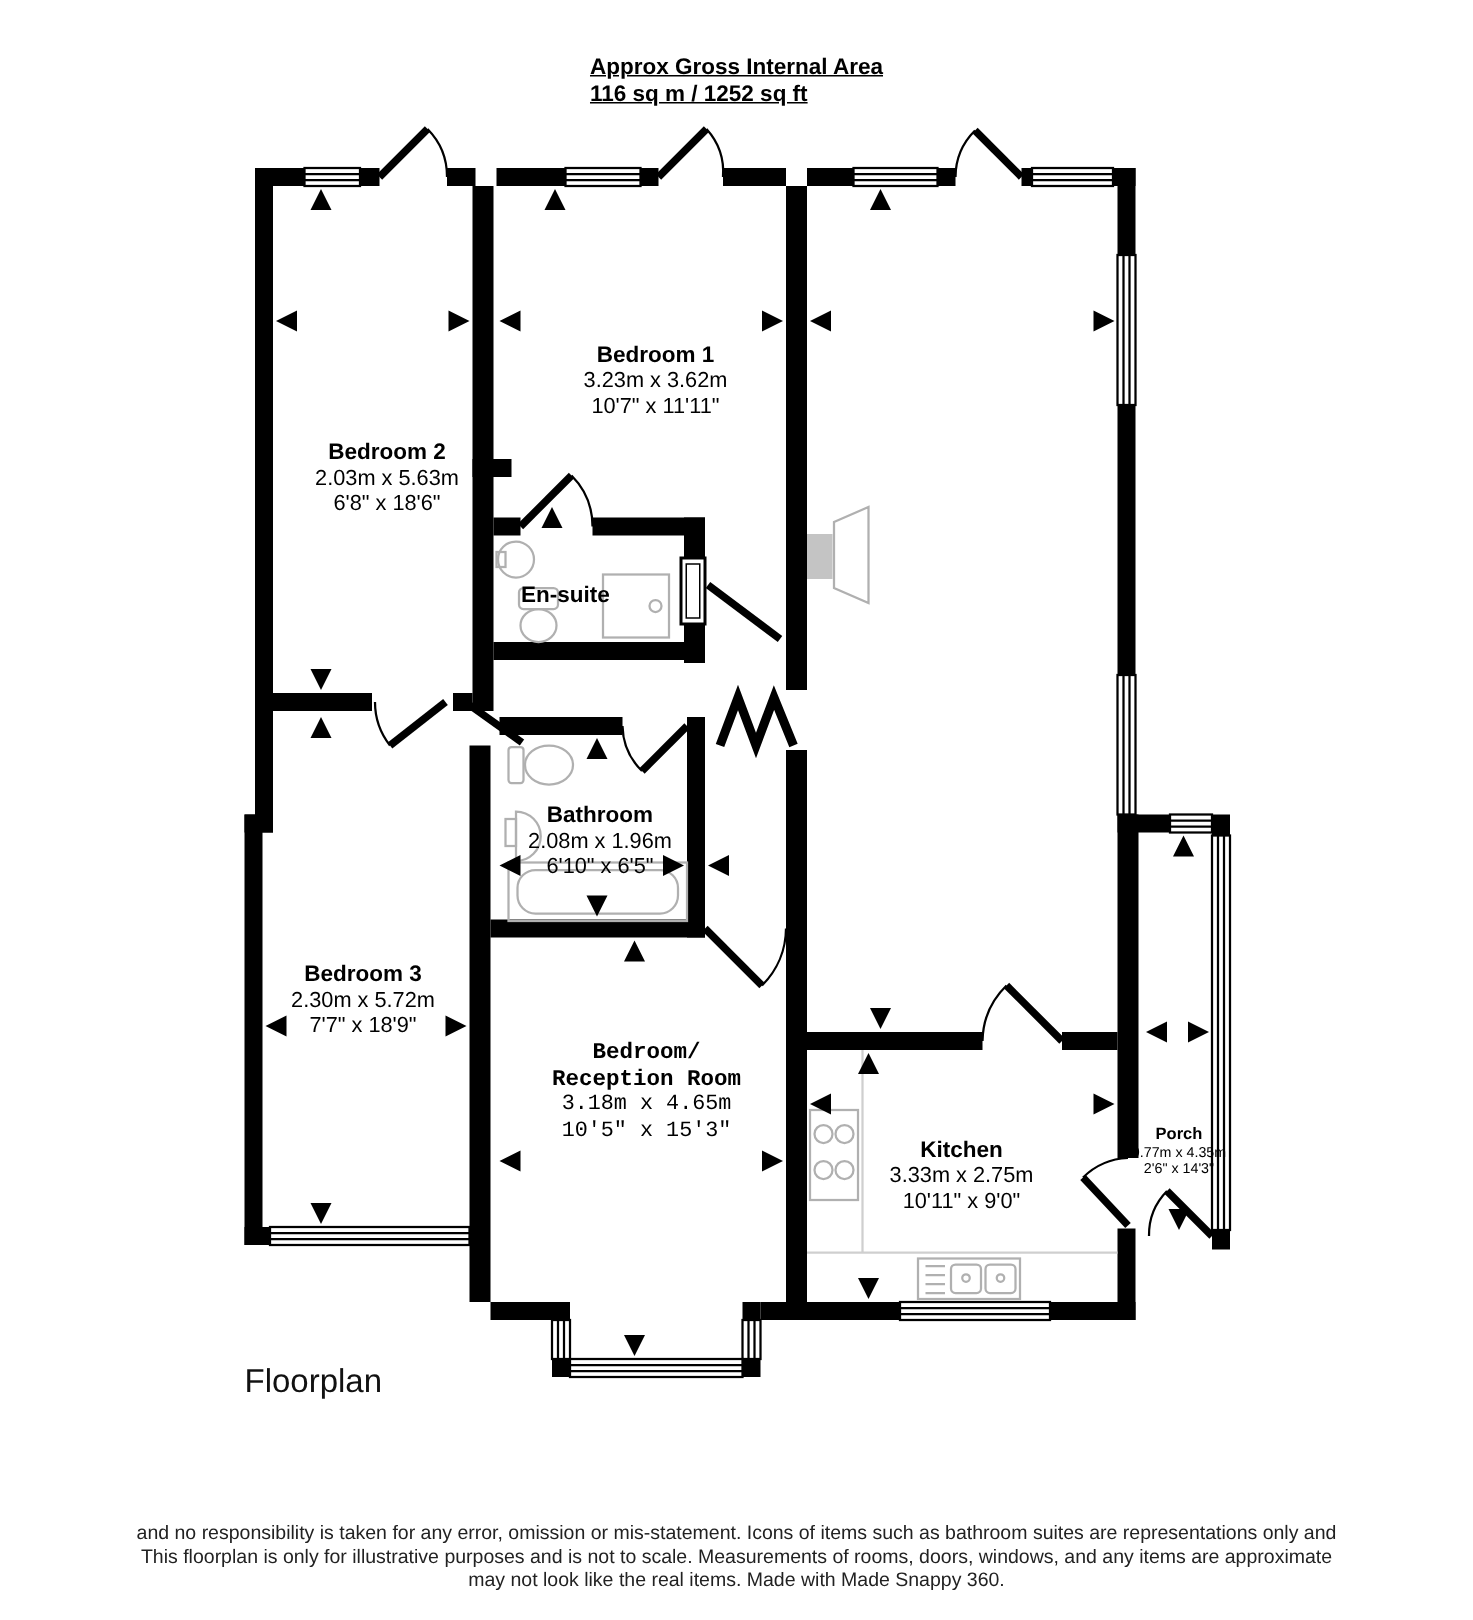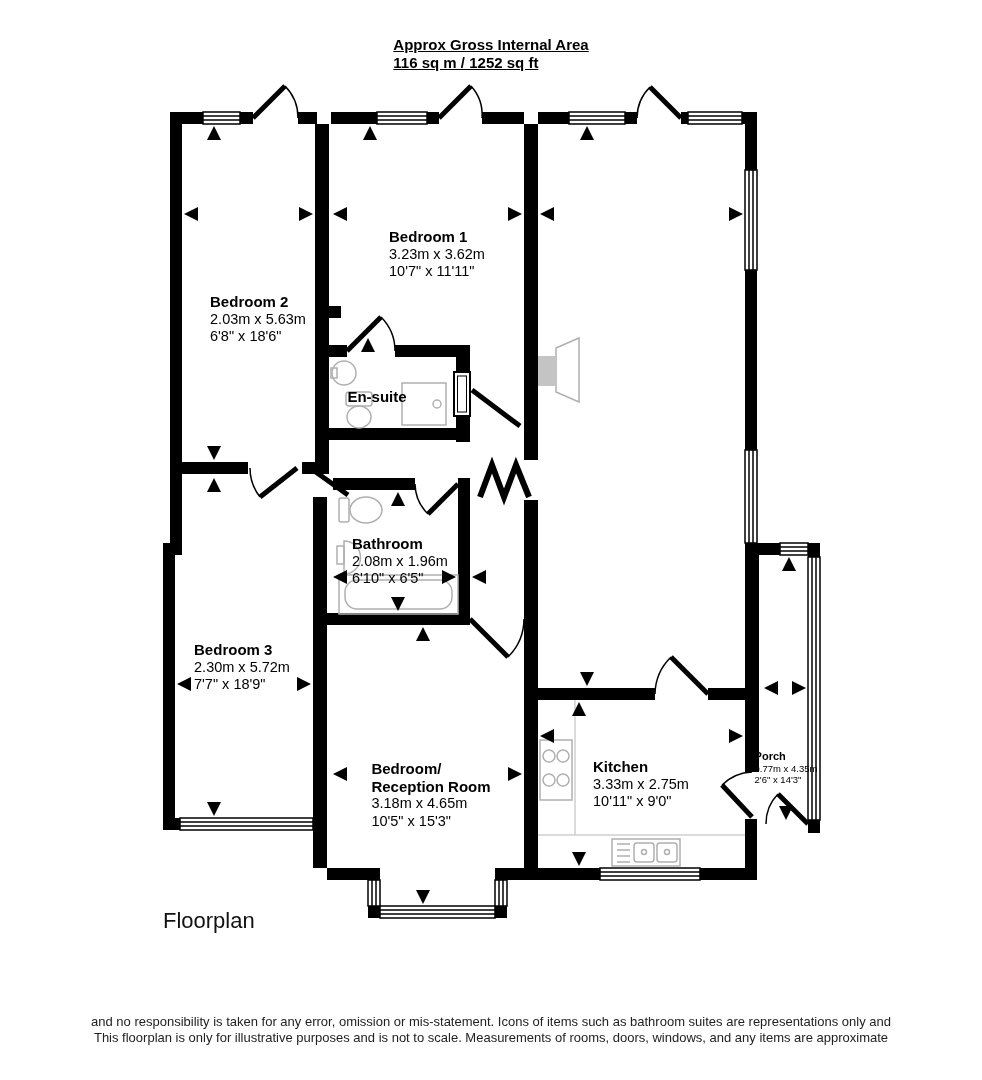--- a/index.html
+++ b/index.html
@@ -1,21 +1,21 @@
 <!DOCTYPE html>
 <html><head>
 <meta charset="utf-8">
 <style>
   html,body{margin:0;padding:0;background:#ffffff;}
   #stage{position:relative;width:982px;height:1080px;background:#ffffff;overflow:hidden;
          font-family:"Liberation Sans",sans-serif;color:#000;}
   #plan-svg{position:absolute;left:0;top:0;}
   .title-block{position:absolute;left:491px;top:36px;transform:translateX(-50%);
 tS               text-align:center;font-weight:bold;font-size:15px;line-height:18px;white-space:nowrap;text-decoration:underline;}
-  .room-label{position:absolute;transform:translateX(-50%);
+  .room-label{position:absolute;transform:translateX(-50%);text-align:center;
               font-size:14.5px;line-height:17.5px;white-space:nowrap;}
   .room-label .rname{font-weight:bold;font-size:15px;}
   .porch-label{font-size:9.5px;line-height:11.5px;}
   .porch-label .rname{font-size:11px;}
   .caption{position:absolute;left:163px;top:908px;font-size:22px;color:#111;}
   .footer{position:absolute;left:0;top:1014px;width:982px;text-align:center;
           font-size:13px;line-height:15.5px;color:#222;}
 </style>
 </head>
 <body>
@@ -303,21 +303,21 @@
     <div class="rdim">2.08m x 1.96m</div>
     <div class="rdim">6'10" x 6'5"</div>
   </div>
 
   <div class="room-label" style="left:242px;top:641px;">
     <div class="rname">Bedroom 3</div>
     <div class="rdim">2.30m x 5.72m</div>
     <div class="rdim">7'7" x 18'9"</div>
   </div>
 
-  <div class="room-label" style="left:431px;top:760px;">
+  <div class="room-label" style="left:431px;top:693px;font-family:Liberation Mono, monospace;">
     <div class="rname">Bedroom/</div>
     <div class="rname">Reception Room</div>
     <div class="rdim">3.18m x 4.65m</div>
     <div class="rdim">10'5" x 15'3"</div>
   </div>
 
   <div class="room-label" style="left:641px;top:758px;">
     <div class="rname">Kitchen</div>
     <div class="rdim">3.33m x 2.75m</div>
     <div class="rdim">10'11" x 9'0"</div>
@@ -327,15 +327,16 @@
     <div class="rname">Porch</div>
     <div class="rdim">0.77m x 4.35m</div>
     <div class="rdim">2'6" x 14'3"</div>
   </div>
 
   <div class="caption">Floorplan</div>
 
   <div class="footer">
     <div>and no responsibility is taken for any error, omission or mis-statement. Icons of items such as bathroom suites are representations only and</div>
     <div>This floorplan is only for illustrative purposes and is not to scale. Measurements of rooms, doors, windows, and any items are approximate</div>
+    <div>may not look like the real items. Made with Made Snappy 360.</div>
   </div>
 
 </div>
 
 </body></html>

